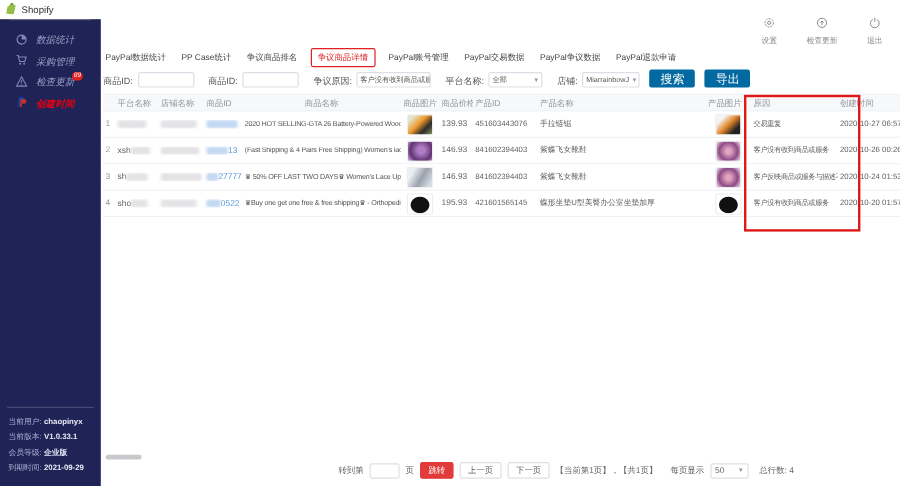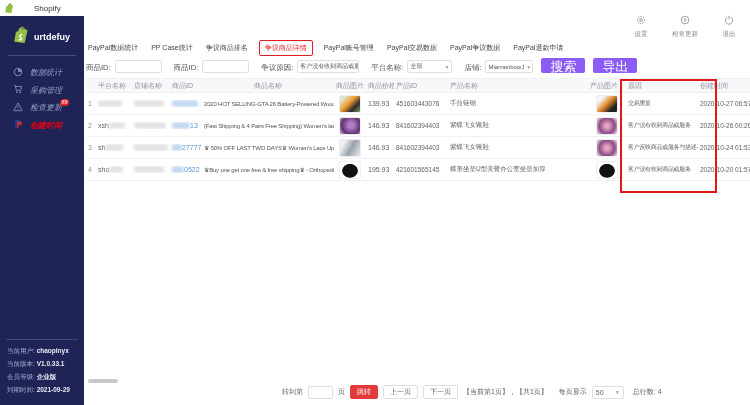--- a/index.html
+++ b/index.html
@@ -4,21 +4,21 @@
 <style>
   * { box-sizing: border-box; margin: 0; padding: 0; }
   html,body { width:750px; height:405px; }
   body {
     position: relative;
     font-family: "Liberation Sans", "DejaVu Sans", sans-serif;
     background:#fff; overflow:hidden; color:#333;
   }
   
   .titlebar { position:absolute; left:0; top:0; width:647px; height:16px;
-    background:#fff; display:flex; align-items:center; padding-left:5px; gap:20px; }
+    background:#fff; display:flex; align-items:center; padding-left:5px; gap:4px; }
   .titlebar .appname { font-size:8px; color:#333; }
   
   .sidebar { position:absolute; left:0; top:16px; width:84px; height:389px;
     background:#1f2356; }
   .side-logo { display:flex; align-items:center; gap:5px; padding:10px 0 8px 14px; }
   .side-logo .logotext { color:#fff; font-size:9px; font-weight:bold; }
   .side-divider { height:1px; background:rgba(255,255,255,0.18); margin:0 8px; }
   .side-menu { margin-top:8px;font-style:italic; }
   .side-item { display:flex; align-items:center; gap:7px; height:17.5px;
     padding-left:13px; font-size:8px; color:#9aa0c6; cursor:default; position:relative; }
@@ -43,22 +43,22 @@
   .filters { position:absolute; left:86px; top:58px; display:flex; align-items:flex-end;
     gap:4px; font-size:7.5px; color:#555; }
   .f-label { white-space:nowrap; }
   .f-input { width:47px; height:13px; border:1px solid #dcdfe6; border-radius:2px;
     background:#fff; font-size:7px; padding:0 2px; outline:none; }
   .f-select { height:13px; border:1px solid #dcdfe6; border-radius:2px; background:#fff;
     font-size:6px; color:#555; display:flex; align-items:center; padding:0 2px;
     white-space:nowrap; overflow:hidden; }
   .f-select .arr { margin-left:auto; font-size:5px; color:#999; padding-left:2px; }
   .sel-reason { width:62px; } .sel-platform { width:45px; } .sel-store { width:48px; }
-  .btn-red { background:#8b5cf6; color:#fff; border:none; border-radius:2px;
-    font-size:13px; height:15px; padding:0 9px; margin-left:4px; cursor:pointer;
+  .btn-red { background:#0369a1; color:#fff; border:none; border-radius:2px;
+    font-size:10px; height:15px; padding:0 9px; margin-left:4px; cursor:pointer;
     font-family:inherit; }
   
   .tablewrap { position:absolute; left:86px; top:78px; width:664px; overflow:hidden; }
   .trow { display:flex; align-items:center; border-bottom:1px solid #f0f1f4; }
   .thead { height:15px; background:#f7f8fa; color:#909399; font-size:7px; border-top:1px solid #f0f1f4; }
   .tbody-row { height:22px; font-size:7px; color:#606266; background:#fff; }
   .cell { padding:0 2px; overflow:hidden; white-space:nowrap; flex:none; }
   .col-num{width:10px; color:#909399;} .col-plat{width:36px;} .col-store{width:38px;}
   .col-gid{width:32px;} .col-gname{width:132px; font-size:6px; letter-spacing:-0.2px; color:#555;}
   .col-gimg{width:32px; display:flex; justify-content:center;}
@@ -134,30 +134,20 @@
       <svg width="10" height="10" viewBox="0 0 12 12">
           <path d="M4 2.6a4.4 4.4 0 1 0 4 0" fill="none" stroke="#8a8a8a" stroke-width="1"></path>
           <path d="M6 1v4.2" stroke="#8a8a8a" stroke-width="1"></path>
         </svg>
     </span>
     <span class="t-lbl">退出</span>
   </div>
 </div>
 
 <div class="sidebar">
-  <div class="side-logo">
-    <span>
-      <svg width="15" height="17" viewBox="0 0 12 14">
-          <path d="M8.5 2.2c-.4-.9-1-1.5-1.8-1.5C4.9.7 3.6 3 3.2 4.3L1.4 4.9 0 13l8.6 1 2.4-10.6-1.6-.5-.9-.7z" fill="#95bf47"></path>
-          <path d="M6.7.7c.7.3 1.2 1 1.5 1.9l-1.7.5C6.3 2 6 1.2 5.4.9c.4-.2.9-.3 1.3-.2z" fill="#5e8e3e"></path>
-          <path d="M5.3 6.8c.7-.4 1.6-.2 1.6-.2l-.4 1.3s-.5-.2-.9 0c-.6.3-.2.8.3 1.3.6.6 1 1.3.4 2.2-.7 1-1.9.8-2.7.3l.3-1.2s.7.4 1.1.2c.5-.3.1-.8-.4-1.3-.6-.7-.9-1.8.7-2.6z" fill="#fff"></path>
-        </svg>
-    </span>
-    <span class="logotext">urtdefuy</span>
-  </div>
   <div class="side-divider"></div>
   <div class="side-menu">
 
     <div class="side-item">
       <span><svg width="10" height="10" viewBox="0 0 12 12">
             <circle cx="6" cy="6" r="4.5" fill="none" stroke="#8289b8" stroke-width="1.2"></circle>
             <path d="M6 6V1.5A4.5 4.5 0 0 1 10.5 6z" fill="#8289b8"></path>
           </svg></span>
       <span class="lbl">数据统计</span>
     </div>

